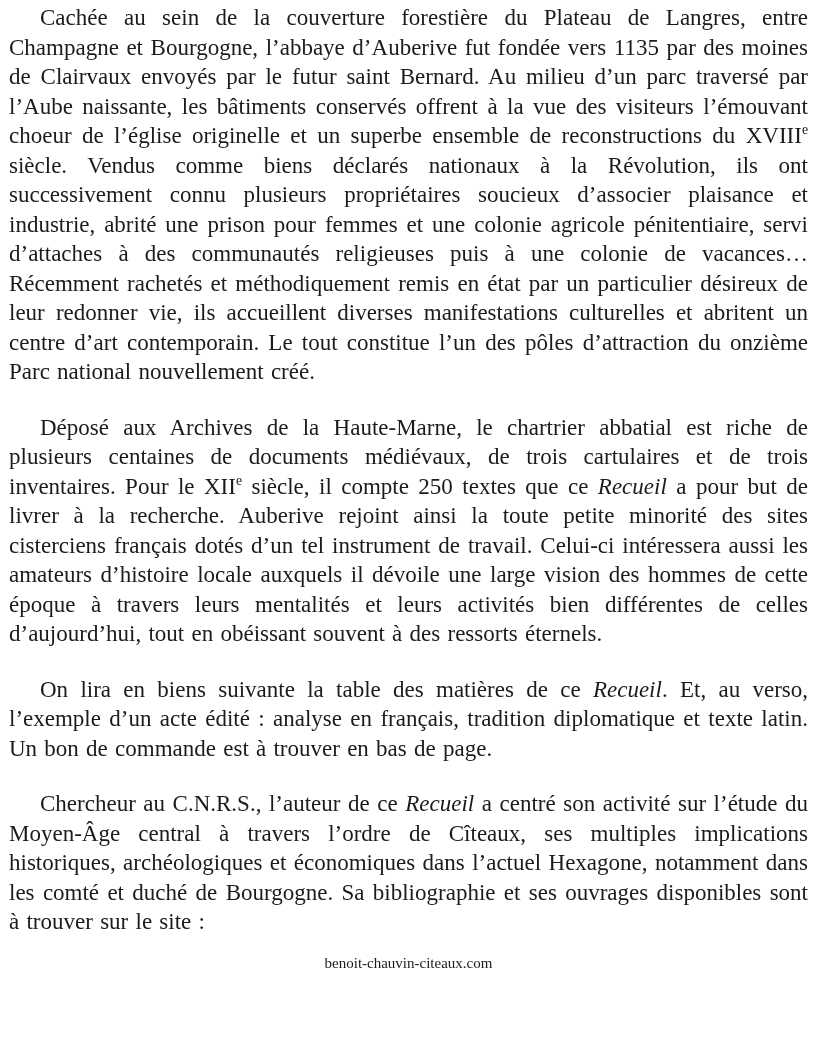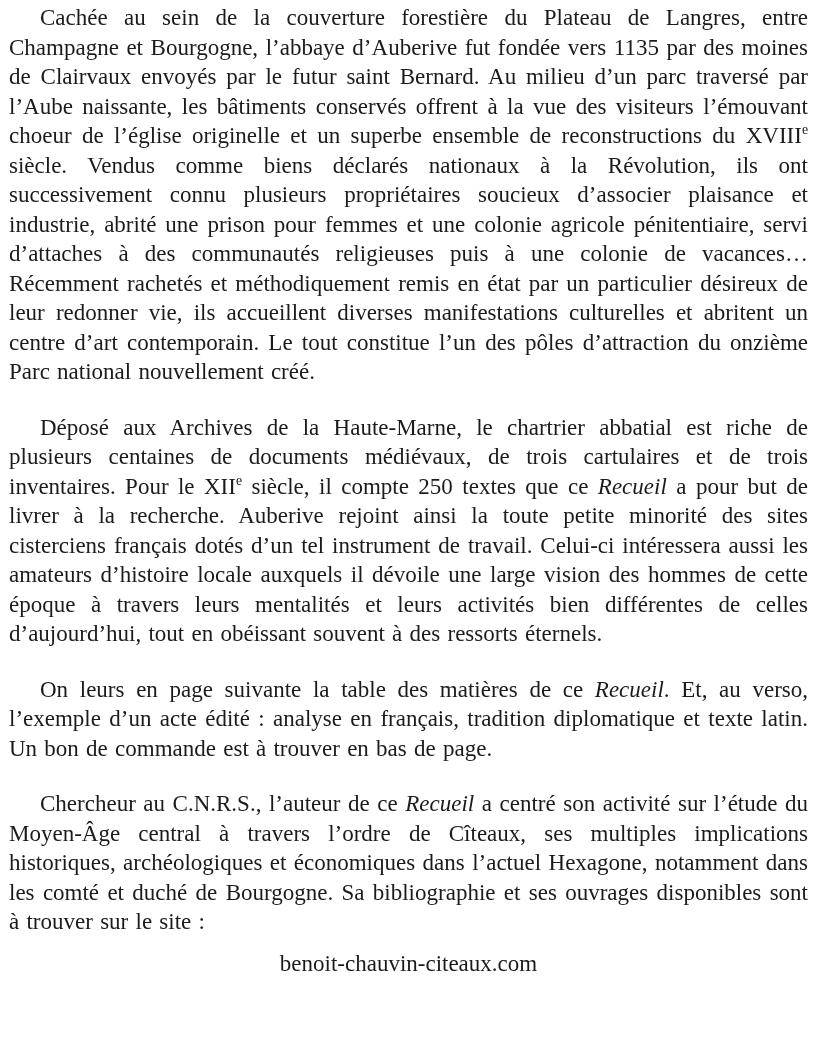--- a/index.html
+++ b/index.html
@@ -27,30 +27,30 @@
   }
   .doc-paragraph:last-of-type { margin-bottom: 0; font-family: Liberation Serif, serif; }
   .seg-italic { font-style: italic; }
   .seg-sup {
     vertical-align: super;
     font-size: 0.6em;
     line-height: 0;
   }
   .footer-site {
     margin-top: 12px;
-    font-size: 23px;
+    font-size: 15px;
     line-height: 29.5px;
     text-align: center;
     text-indent: 0;
   }
 </style>
 </head>
 <body>
 
 <div class="page">
   <div id="document-body">
       <p class="doc-paragraph"><span>Cachée au sein de la couverture forestière du Plateau de Langres, entre Champagne et Bourgogne, l’abbaye d’Auberive fut fondée vers 1135 par des moines de Clairvaux envoyés par le futur saint Bernard. Au milieu d’un parc traversé par l’Aube naissante, les bâtiments conservés offrent à la vue des visiteurs l’émouvant choeur de l’église originelle et un superbe ensemble de reconstructions du XVIII</span><sup class="seg-sup">e</sup><span> siècle. Vendus comme biens déclarés nationaux à la Révolution, ils ont successivement connu plusieurs propriétaires soucieux d’associer plaisance et industrie, abrité une prison pour femmes et une colonie agricole pénitentiaire, servi d’attaches à des communautés religieuses puis à une colonie de vacances… Récemment rachetés et méthodiquement remis en état par un particulier désireux de leur redonner vie, ils accueillent diverses manifestations culturelles et abritent un centre d’art contemporain. Le tout constitue l’un des pôles d’attraction du onzième Parc national nouvellement créé.</span></p>
       <p class="doc-paragraph"><span>Déposé aux Archives de la Haute-Marne, le chartrier abbatial est riche de plusieurs centaines de documents médiévaux, de trois cartulaires et de trois inventaires. Pour le XII</span><sup class="seg-sup">e</sup><span> siècle, il compte 250 textes que ce </span><i class="seg-italic">Recueil</i><span> a pour but de livrer à la recherche. Auberive rejoint ainsi la toute petite minorité des sites cisterciens français dotés d’un tel instrument de travail. Celui-ci intéressera aussi les amateurs d’histoire locale auxquels il dévoile une large vision des hommes de cette époque à travers leurs mentalités et leurs activités bien différentes de celles d’aujourd’hui, tout en obéissant souvent à des ressorts éternels.</span></p>
-      <p class="doc-paragraph"><span>On leurs en page suivante la table des matières de ce </span><i class="seg-italic">Recueil</i><span>. Et, au verso, l’exemple d’un acte édité : analyse en français, tradition diplomatique et texte latin. Un bon de commande est à trouver en bas de page.</span></p>
+      <p class="doc-paragraph"><span>On lira en biens suivante la table des matières de ce </span><i class="seg-italic">Recueil</i><span>. Et, au verso, l’exemple d’un acte édité : analyse en français, tradition diplomatique et texte latin. Un bon de commande est à trouver en bas de page.</span></p>
       <p class="doc-paragraph"><span>Chercheur au C.N.R.S., l’auteur de ce </span><i class="seg-italic">Recueil</i><span> a centré son activité sur l’étude du Moyen-Âge central à travers l’ordre de Cîteaux, ses multiples implications historiques, archéologiques et économiques dans l’actuel Hexagone, notamment dans les comté et duché de Bourgogne. Sa bibliographie et ses ouvrages disponibles sont à trouver sur le site :</span></p>
     </div>
   <div class="footer-site">benoit-chauvin-citeaux.com</div>
 </div>
 
 </body></html>

